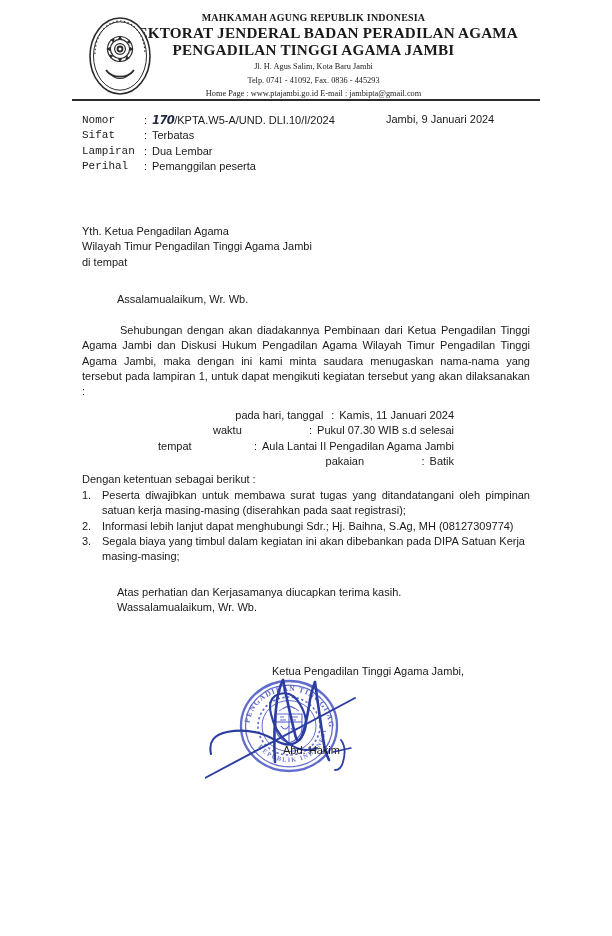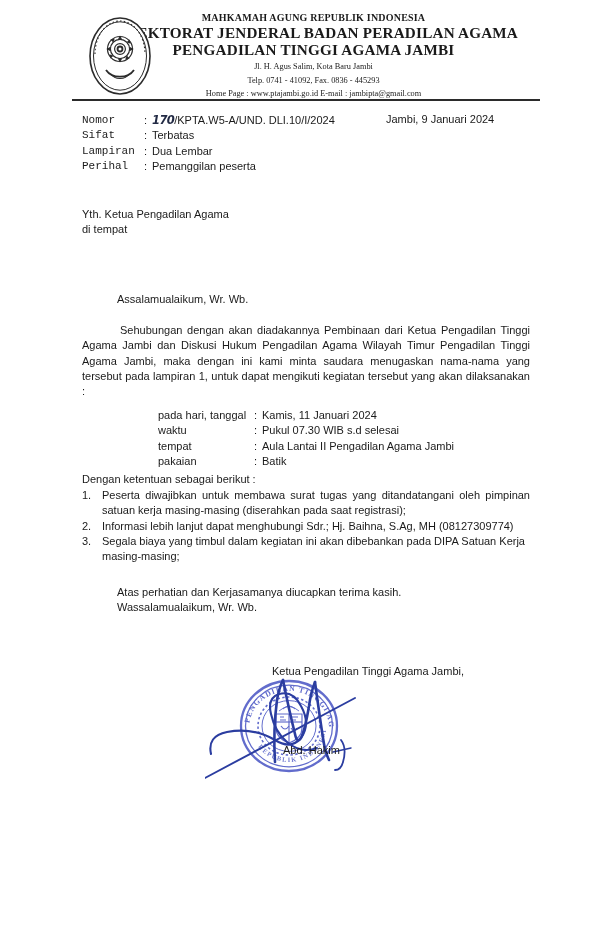--- a/index.html
+++ b/index.html
@@ -85,21 +85,21 @@
   .date-right {
     position: absolute;
     left: 386px; top: 113px;
     font-size: 11px;
     white-space: nowrap;
   }
 
   
   .addressee {
     position: absolute;
-    left: 82px; top: 207px;
+    left: 82px; top: 224px;
     font-size: 11px;
     line-height: 15.3px;
   }
 
   
   .salam {
     position: absolute;
     left: 117px; top: 293px;
     font-size: 11px;
   }
@@ -113,21 +113,21 @@
     text-indent: 38px;
   }
 
   
   .details {
     position: absolute;
     left: 158px; top: 408px;
     font-size: 11px;
     line-height: 15.3px;
   }
-  .det-row { display: flex; white-space: nowrap; }
+  .det-row { display: flex; white-space: nowrap; justify-content: flex-end; }
   .det-label { width: 96px; flex: none; }
   .det-colon { width: 8px; flex: none; }
 
   
   .cond-head {
     position: absolute;
     left: 82px; top: 473px;
     font-size: 11px;
   }
   .cond-list {
@@ -256,20 +256,21 @@
     <span class="meta-label">Perihal</span>
     <span class="meta-colon">:</span>
     <span class="meta-val">Pemanggilan peserta</span>
   </div>
 </div>
 
 <div class="date-right">Jambi, 9 Januari 2024</div>
 
 <div class="addressee">
   <div>Yth. Ketua Pengadilan Agama</div>
+  <div>Wilayah Timur Pengadilan Tinggi Agama Jambi</div>
   <div>di tempat</div>
 </div>
 
 <div class="salam">Assalamualaikum, Wr. Wb.</div>
 <div class="para1">Sehubungan dengan akan diadakannya Pembinaan dari Ketua Pengadilan Tinggi Agama Jambi dan Diskusi Hukum Pengadilan Agama Wilayah Timur Pengadilan Tinggi Agama  Jambi, maka dengan ini kami minta saudara menugaskan nama-nama yang tersebut pada lampiran 1, untuk dapat mengikuti kegiatan tersebut yang akan dilaksanakan :</div>
 
 <div class="details">
   <div class="det-row">
     <span class="det-label">pada hari, tanggal</span>
     <span class="det-colon">:</span>

